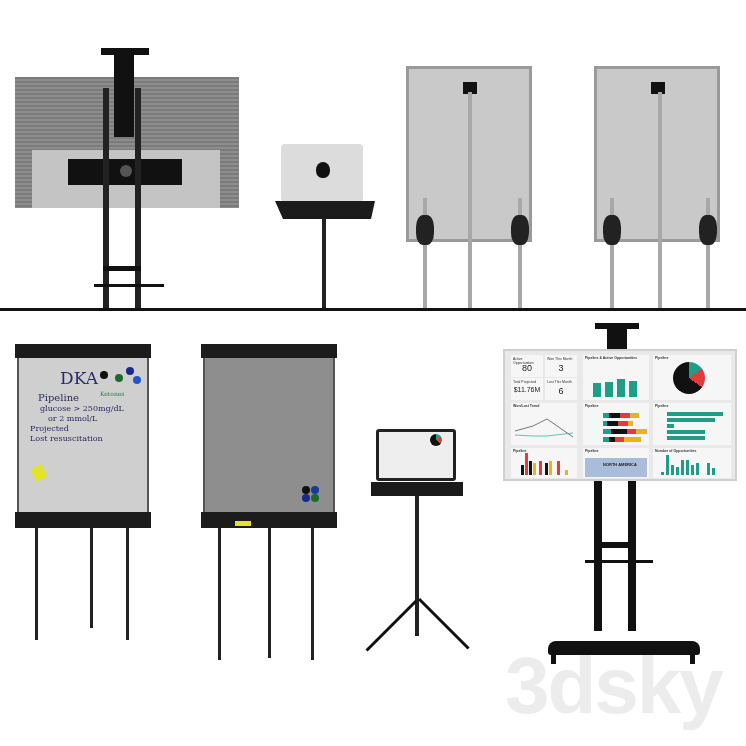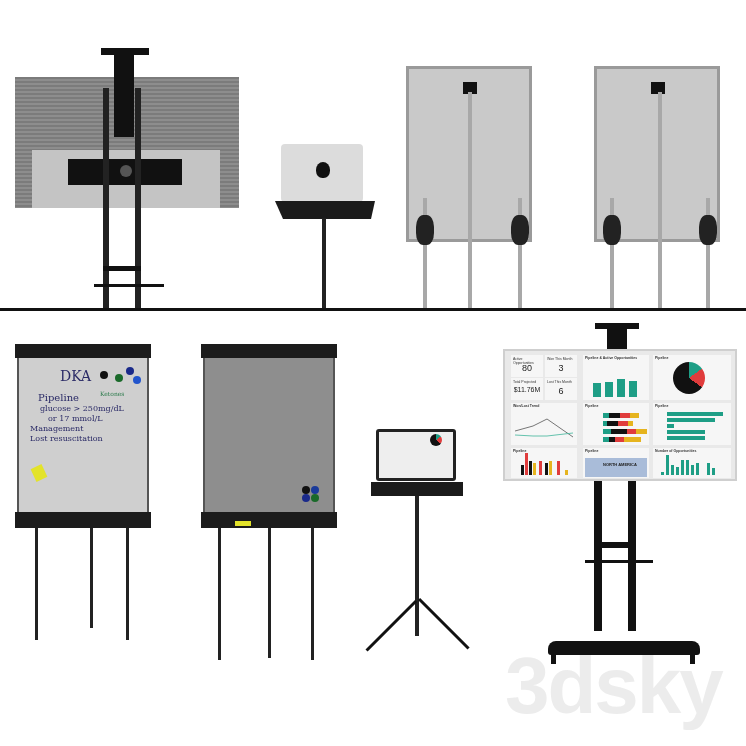--- a/index.html
+++ b/index.html
@@ -78,25 +78,25 @@
   <div class="gpole" style="left:610px;top:198px;width:4px;height:110px;"></div>
   <div class="gpole" style="left:706px;top:198px;width:4px;height:110px;"></div>
   <div class="clamp" style="left:603px;top:215px;"></div>
   <div class="clamp" style="left:699px;top:215px;"></div>
 </div>
 
 <div>
   <div class="wb" style="left:17px;top:346px;"></div>
   <div class="wb-top" style="left:15px;top:344px;width:136px;"></div>
   <div class="wb-bot" style="left:15px;top:512px;width:136px;"></div>
-  <div class="handwrite" style="left:60px;top:368px;font-size:14px;">DKA</div>
+  <div class="handwrite" style="left:60px;top:368px;font-size:17px;">DKA</div>
   <div class="handwrite" style="left:38px;top:392px;">Pipeline</div>
   <div class="handwrite" style="left:40px;top:404px;font-size:8px;">glucose &gt; 250mg/dL</div>
-  <div class="handwrite" style="left:48px;top:414px;font-size:8px;">or 17 mmol/L</div>
-  <div class="handwrite" style="left:30px;top:424px;font-size:8px;">Management</div>
+  <div class="handwrite" style="left:48px;top:414px;font-size:8px;">or 2 mmol/L</div>
+  <div class="handwrite" style="left:30px;top:424px;font-size:8px;">Projected</div>
   <div class="handwrite" style="left:30px;top:434px;font-size:8px;">Lost resuscitation</div>
   <div class="handwrite" style="left:100px;top:390px;font-size:6px;color:#2a7a4a;">Ketones</div>
   <div class="magnet" style="left:100px;top:371px;background:#111;"></div>
   <div class="magnet" style="left:115px;top:374px;background:#1a6a2a;"></div>
   <div class="magnet" style="left:126px;top:367px;background:#1a2a8a;"></div>
   <div class="magnet" style="left:133px;top:376px;background:#2255cc;"></div>
   <div class="abs" style="left:33px;top:466px;width:12px;height:14px;background:#e3e32a;transform:rotate(-25deg);"></div>
   <div class="pole" style="left:35px;top:528px;width:3px;height:112px;"></div>
   <div class="pole" style="left:90px;top:528px;width:3px;height:100px;"></div>
   <div class="pole" style="left:126px;top:528px;width:3px;height:112px;"></div>

